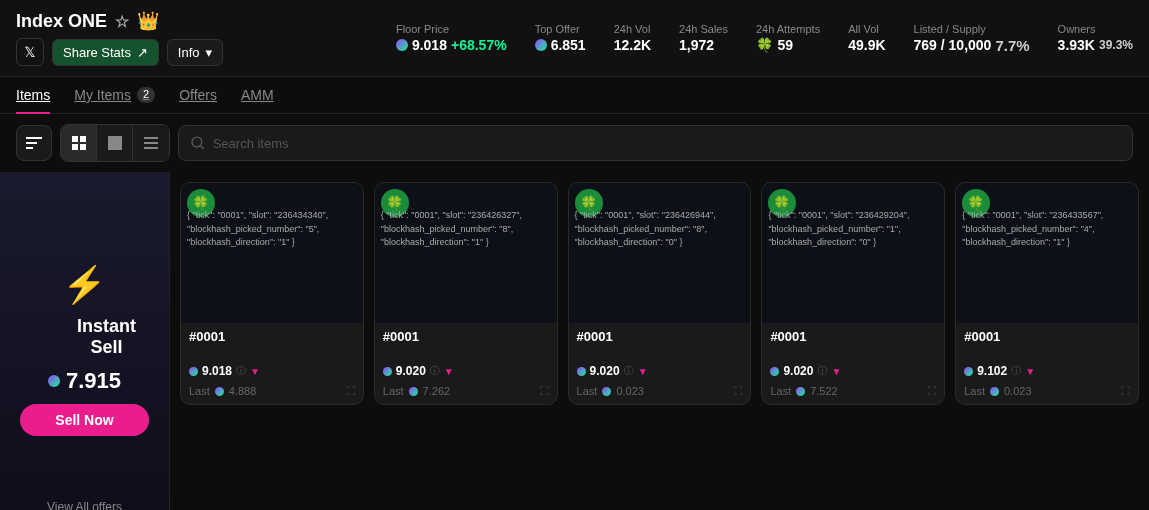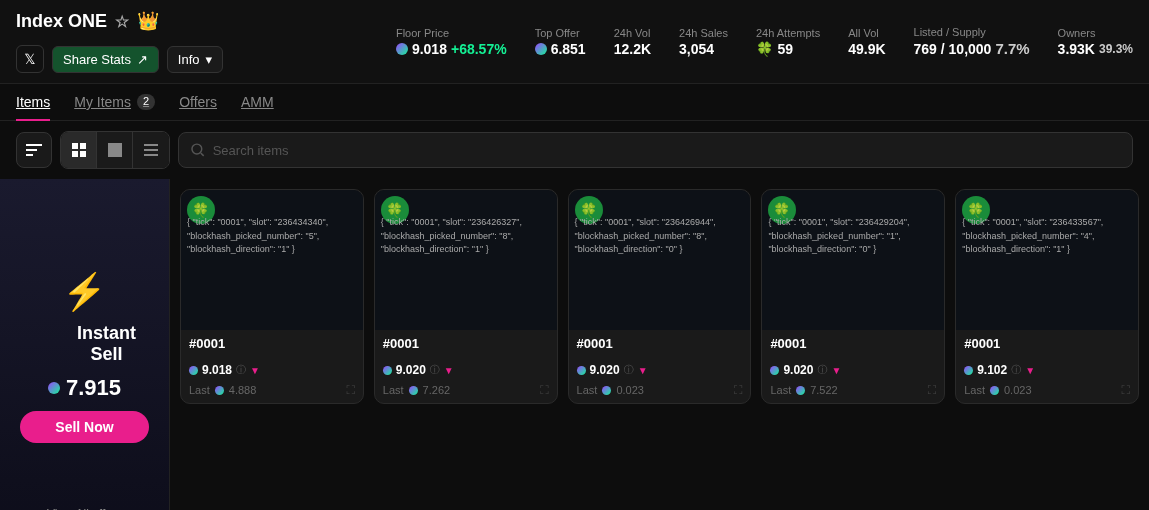--- a/index.html
+++ b/index.html
@@ -32,21 +32,21 @@
       justify-content: center;
       font-weight: 700;
       font-size: 14px;
       color: #fff;
       border: 2px solid #333;
       flex-shrink: 0;
     }
     .header-title-row {
       display: flex;
       flex-direction: column;
-      gap: 13px;
+      gap: 6px;
     }
     .header-title {
       display: flex;
       align-items: center;
       gap: 8px;
       font-size: 18px;
       font-weight: 700;
     }
     .star-icon { color: #aaa; font-size: 16px; cursor: pointer; }
     .crown-icon { color: #f5c518; font-size: 18px; }
@@ -338,21 +338,21 @@
       top: 6px;
       left: 6px;
     }
     .nft-info {
       padding: 6px 8px 4px;
     }
     .nft-number {
       font-size: 13px;
       font-weight: 700;
       color: #fff;
-      margin-bottom: 12px;
+      margin-bottom: 20px;
     }
     .nft-price-row {
       display: flex;
       align-items: center;
       gap: 4px;
       margin-bottom: 2px;
     }
     .nft-price {
       font-size: 12px;
       font-weight: 600;
@@ -438,21 +438,21 @@
     <div class="stat-item">
       <span class="stat-label">24h Vol</span>
       <span class="stat-value">
         <span>12.2K</span>
       </span>
     </div>
 
     <div class="stat-item">
       <span class="stat-label">24h Sales</span>
       <span class="stat-value">
-        <span>3,054</span>
+        <span>1,972</span>
       </span>
     </div>
 
     <div class="stat-item">
       <span class="stat-label">24h Attempts</span>
       <span class="stat-value">
         <span>🍀</span>
         <span>59</span>
       </span>
     </div>

